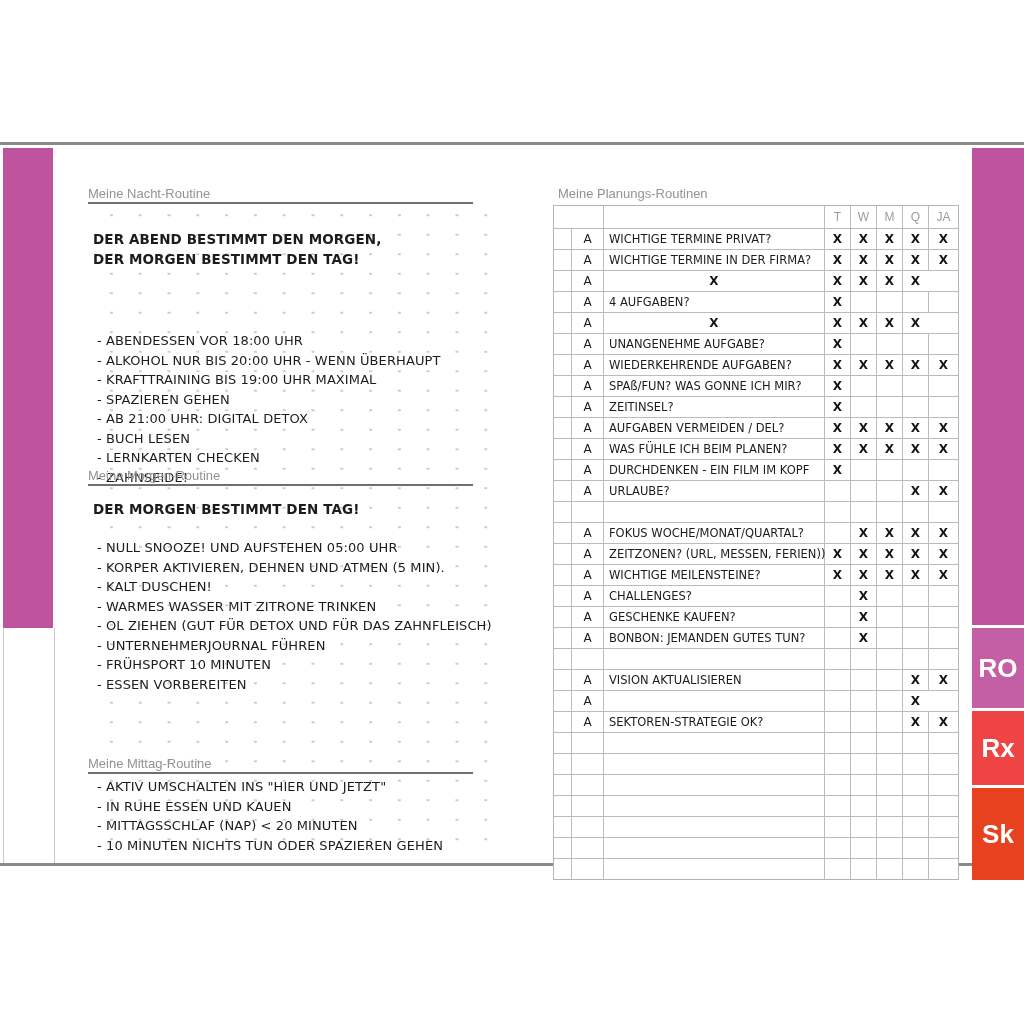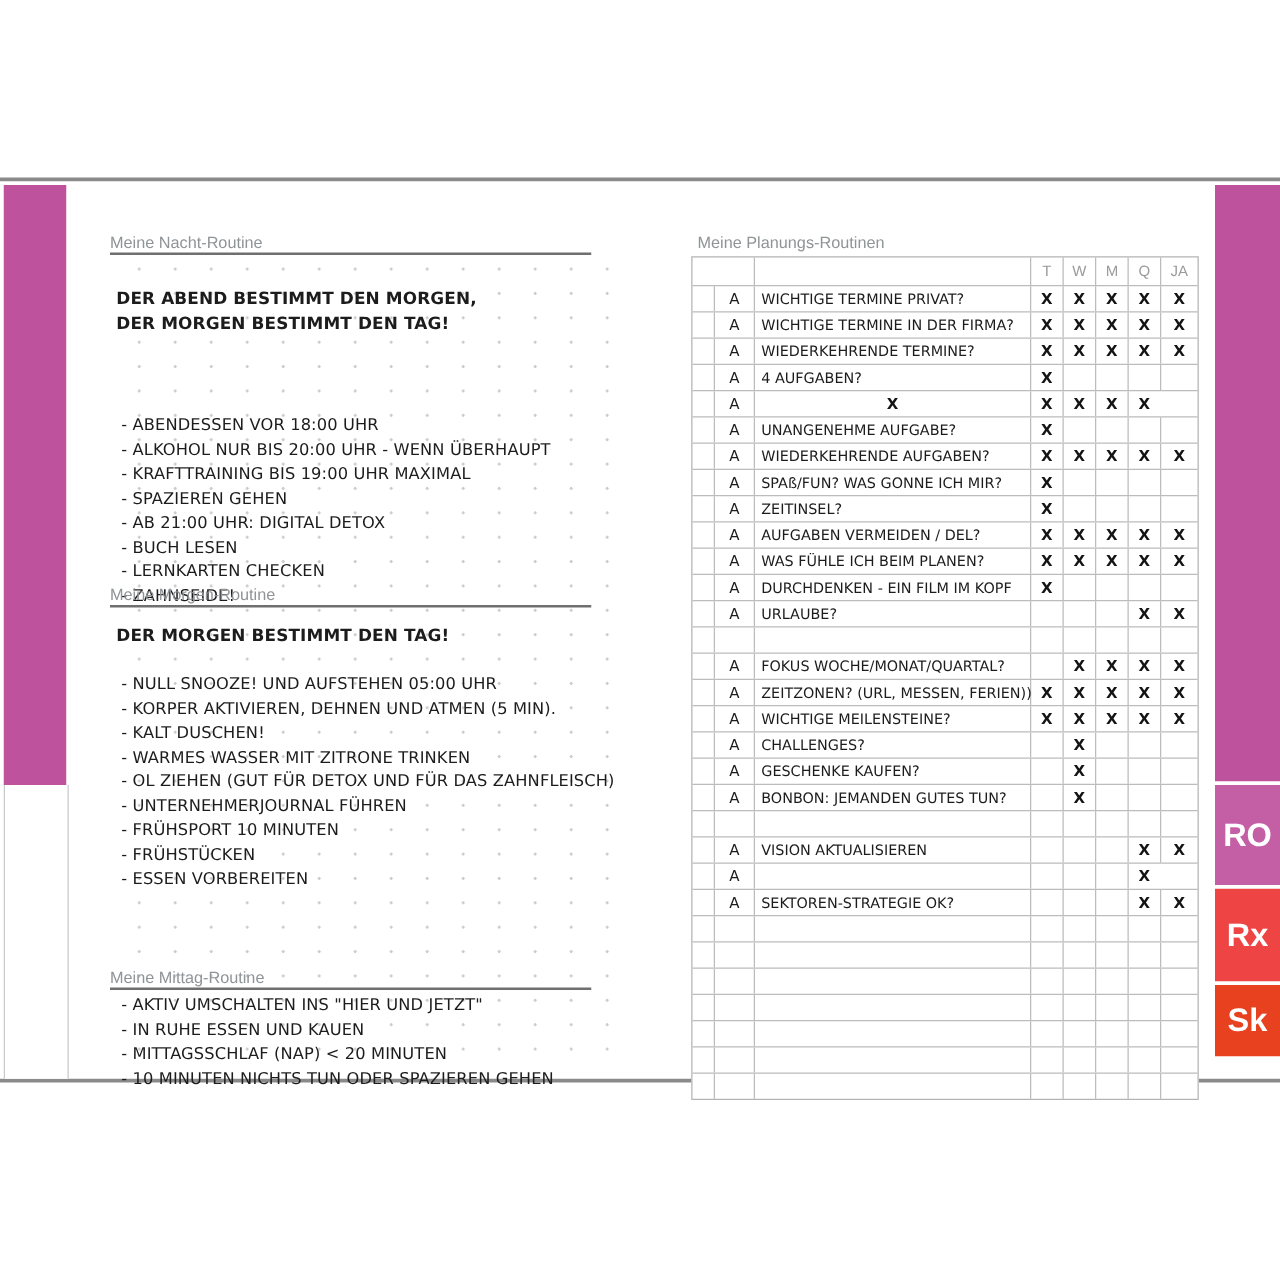--- a/index.html
+++ b/index.html
@@ -15,30 +15,30 @@
   .left-bar { left:3px; top:148px; width:50px; height:480px; }
   .left-strip { position:absolute; left:3px; top:628px; width:50px; height:235px;
     background:#ffffff; border-left:1px solid #c9c9c9; border-right:1px solid #c9c9c9; }
 
   .right-bar { left:972px; top:148px; width:52px; height:477px; }
   .tab { position:absolute; left:972px; width:52px; display:flex; align-items:center;
     justify-content:center; color:#ffffff; font-weight:bold; font-size:26px;
     font-family:"Liberation Sans", sans-serif; }
   .tab-ro { top:628px; height:80px; }
   .tab-rx { top:711px; height:74px; }
-  .tab-sk { top:788px; height:57px; }
+  .tab-sk { top:788px; height:92px; }
 
   .dots { position:absolute; left:88px; top:212px; width:404px; height:643px;
     background-image:radial-gradient(circle, #cccccc 1.1px, transparent 1.4px);
     background-size:28.8px 19.5px; background-position:9px 13px; }
 
   .section { position:absolute; left:88px; width:404px; }
   .sec-nacht { top:186px; }
   .sec-morgen { top:468px; }
-  .sec-mittag { top:774px; }
+  .sec-mittag { top:756px; }
   .sec-label { font-size:13px; color:#8f9497; height:16px; }
   .sec-underline { position:absolute; left:0; top:16px; width:385px; height:2px; background:#6f6f6f; }
 
   .hw { font-family:"DejaVu Sans", sans-serif; color:#1c1c1c; letter-spacing:0.1px; }
   .headings { position:absolute; left:5px; white-space:nowrap; }
   .sec-nacht .headings { top:44px; }
   .sec-morgen .headings { top:32px; }
   .heading-line { font-weight:bold; font-size:13.5px; line-height:19.5px; }
   .items { position:absolute; left:9px; white-space:nowrap; }
   .sec-nacht .items { top:97px;margin-top:48px; }
@@ -103,21 +103,20 @@
         <div class="hw heading-line">DER MORGEN BESTIMMT DEN TAG!</div>
       </div>
     <div class="items">
         <div class="hw item-line">- NULL SNOOZE! UND AUFSTEHEN 05:00 UHR</div>
         <div class="hw item-line">- KORPER AKTIVIEREN, DEHNEN UND ATMEN (5 MIN).</div>
         <div class="hw item-line">- KALT DUSCHEN!</div>
         <div class="hw item-line">- WARMES WASSER MIT ZITRONE TRINKEN</div>
         <div class="hw item-line">- OL ZIEHEN (GUT FÜR DETOX UND FÜR DAS ZAHNFLEISCH)</div>
         <div class="hw item-line">- UNTERNEHMERJOURNAL FÜHREN</div>
         <div class="hw item-line">- FRÜHSPORT 10 MINUTEN</div>
-        <div class="hw item-line">- FRÜHSTÜCKEN</div>
         <div class="hw item-line">- ESSEN VORBEREITEN</div>
       </div>
   </div>
 
   <div class="section sec-mittag">
     <div class="sec-label">Meine Mittag-Routine</div>
     <div class="sec-underline"></div>
     <div class="headings"></div>
     <div class="items">
         <div class="hw item-line">- AKTIV UMSCHALTEN INS "HIER UND JETZT"</div>
@@ -156,21 +155,20 @@
           <div class="tc c-task">WICHTIGE TERMINE IN DER FIRMA?</div>
           <div class="tc c-mark">X</div>
           <div class="tc c-mark">X</div>
           <div class="tc c-mark">X</div>
           <div class="tc c-mark">X</div>
           <div class="tc c-mark">X</div>
         </div>
         <div class="t-row">
           <div class="tc c-num"></div>
           <div class="tc c-a">A</div>
-          <div class="tc c-task">WIEDERKEHRENDE TERMINE?</div>
           <div class="tc c-mark">X</div>
           <div class="tc c-mark">X</div>
           <div class="tc c-mark">X</div>
           <div class="tc c-mark">X</div>
           <div class="tc c-mark">X</div>
         </div>
         <div class="t-row">
           <div class="tc c-num"></div>
           <div class="tc c-a">A</div>
           <div class="tc c-task">4 AUFGABEN?</div>

